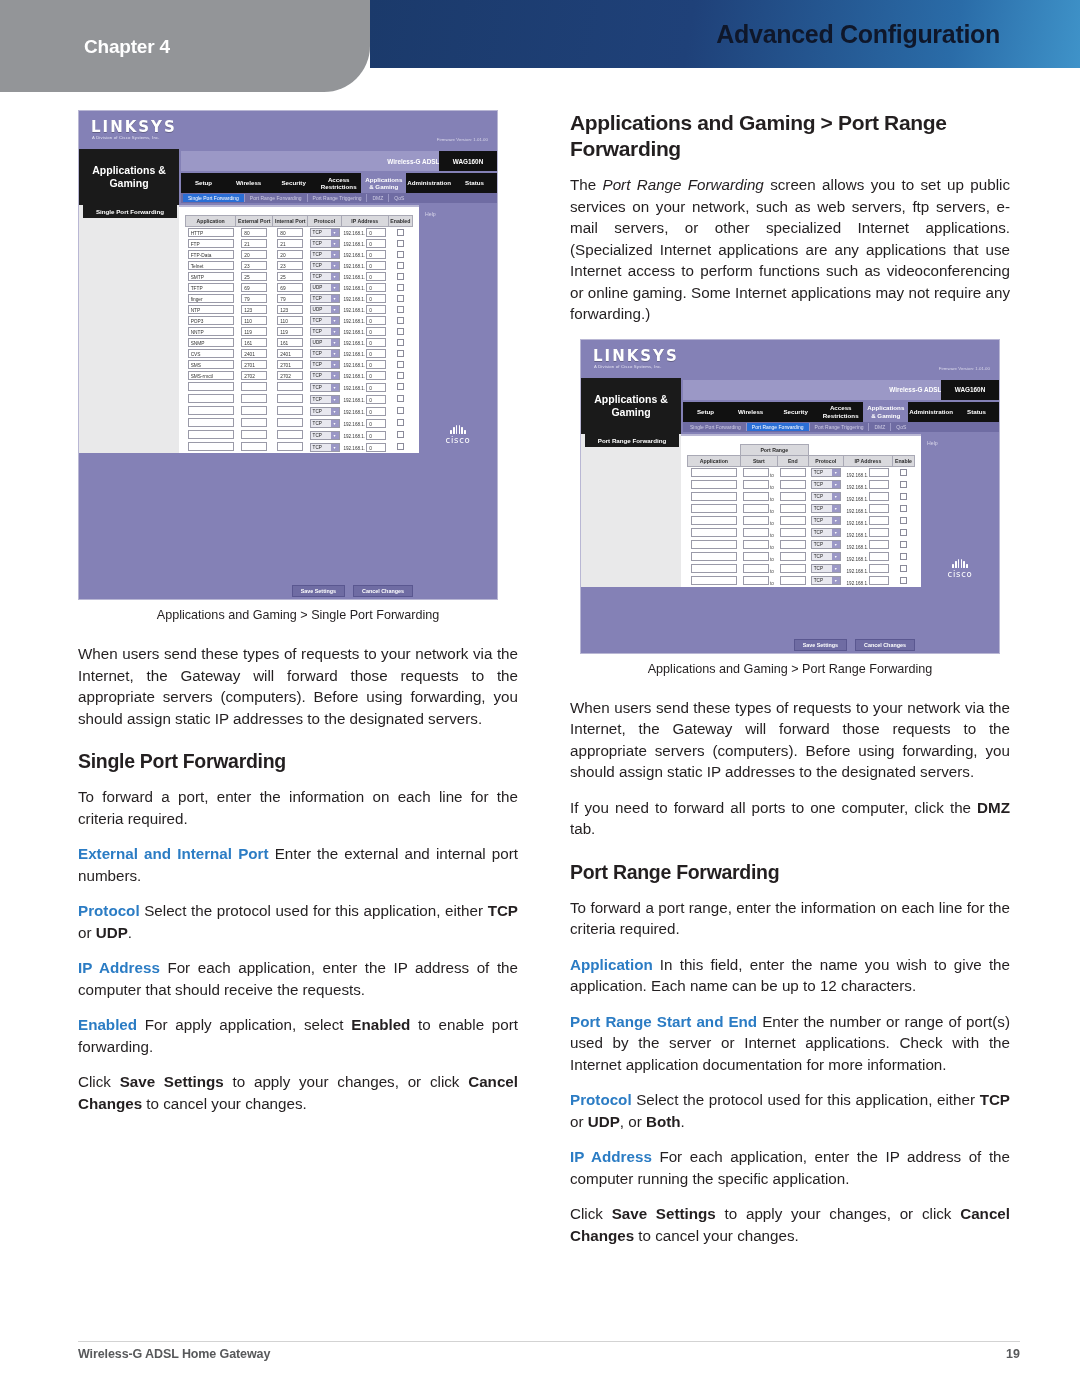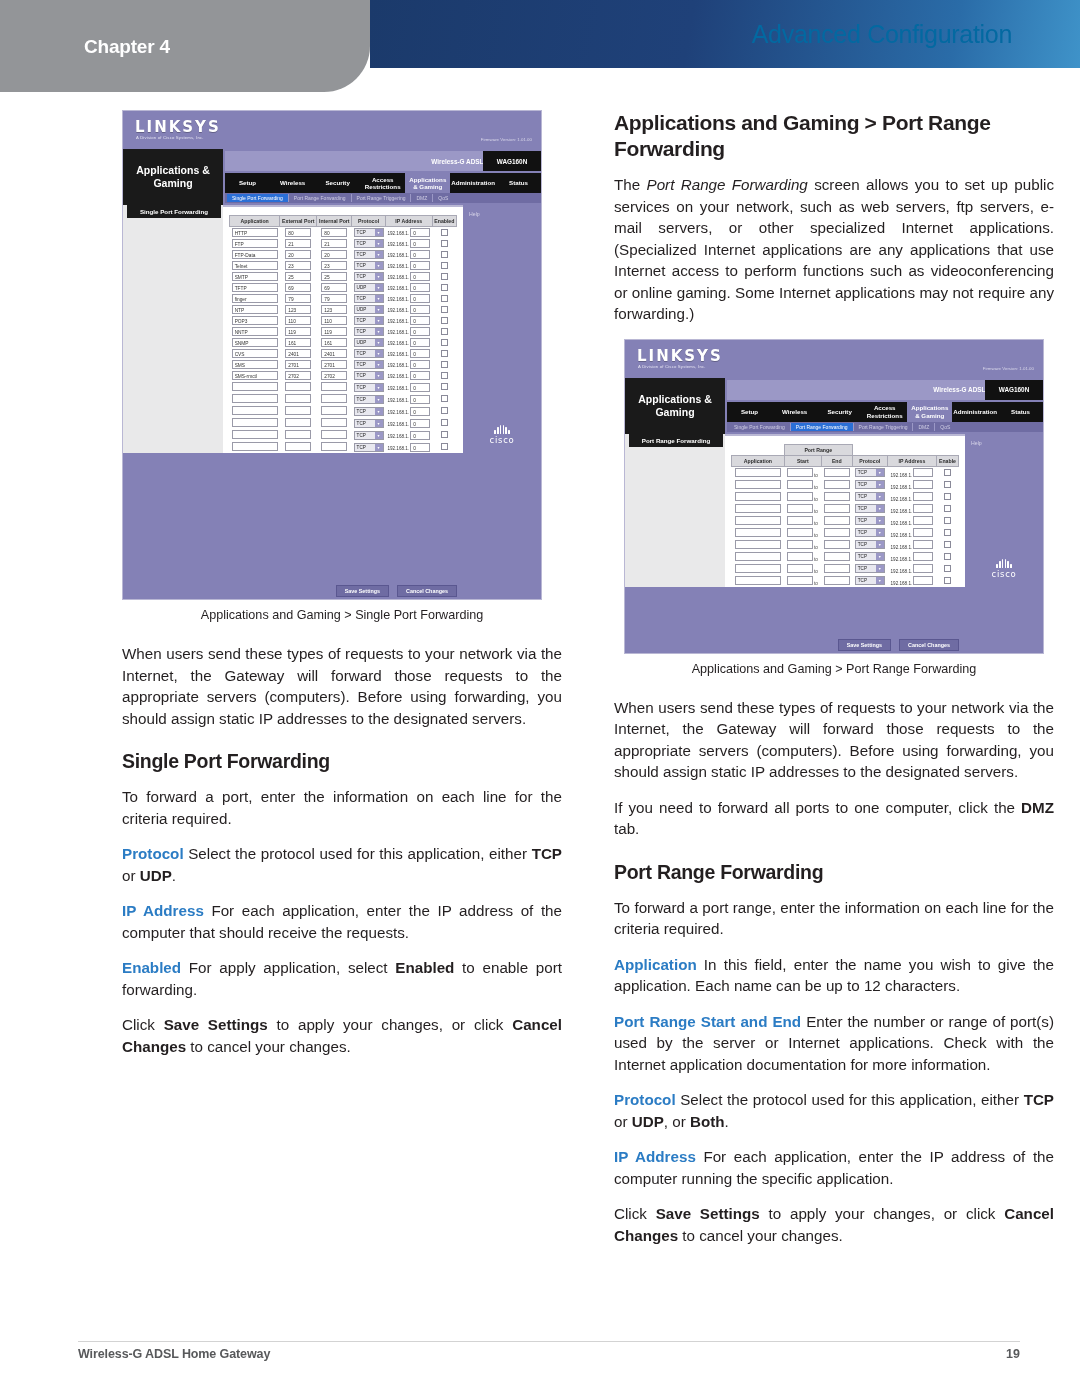--- a/index.html
+++ b/index.html
@@ -23,27 +23,27 @@
   .banner-blue {
     position:absolute; left:370px; top:0; width:710px; height:68px;
     background:linear-gradient(100deg,#1b3a6b 0%,#1f4179 45%,#2a6ca8 82%,#3f93c9 100%);
   }
   .chapter-label {
     position:absolute; left:84px; top:36px;
     color:#ffffff; font-size:19px; font-weight:bold;
     letter-spacing:-0.2px;
   }
   .banner-title {
-    position:absolute; right:68px; top:20px;
-    color:#0369a1; font-size:25px; font-weight:normal;
+    position:absolute; right:80px; top:20px;
+    color:#0f172a; font-size:25px; font-weight:bold;
     letter-spacing:-0.3px;
   }
 
   
-  .col { position:absolute; top:110px; width:440px;margin-left:44px; }
+  .col { position:absolute; top:110px; width:440px; }
   .col-left  { left:78px; }
   .col-right { left:570px; }
 
   p.body {
     font-size:15.2px; line-height:21.5px;
     text-align:justify; margin:0 0 14px 0;
     -webkit-hyphens:none; hyphens:none;
   }
   p.body.last { margin-bottom:0; }
   .h2 {
@@ -479,20 +479,23 @@
 
   <div class="caption">Applications and Gaming &gt; Single Port Forwarding</div>
 
   <p class="body">When users send these types of requests to your network via the Internet, the Gateway will forward those requests to the appropriate servers (computers). Before using forwarding, you should assign static IP addresses to the designated servers.</p>
 
   <div class="h2">Single Port Forwarding</div>
 
   <p class="body">To forward a port, enter the information on each line for the criteria required.</p>
 
 
+  <p class="body">
+    <span class="term">External and Internal Port</span><span> Enter the external and internal port numbers.</span>
+  </p>
 
   <p class="body">
     <span class="term">Protocol</span><span> Select the protocol used for this application, either </span><b>TCP</b><span> or </span><b>UDP</b><span>.</span>
   </p>
 
   <p class="body">
     <span class="term">IP Address</span><span>  For each application, enter the IP address of the computer that should receive the requests.</span>
   </p>
 
   <p class="body">

